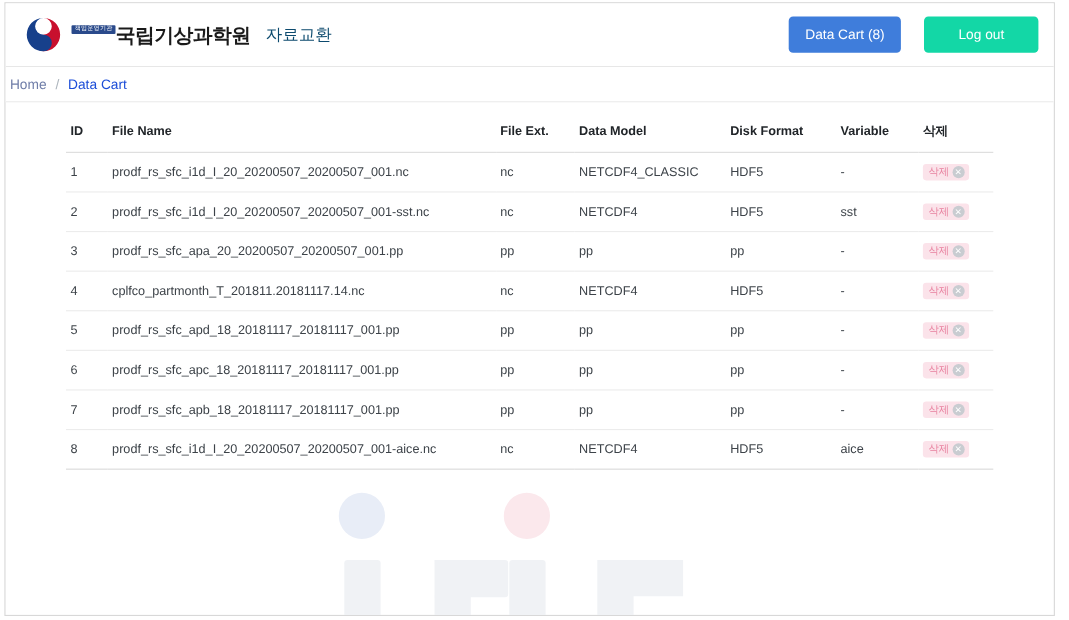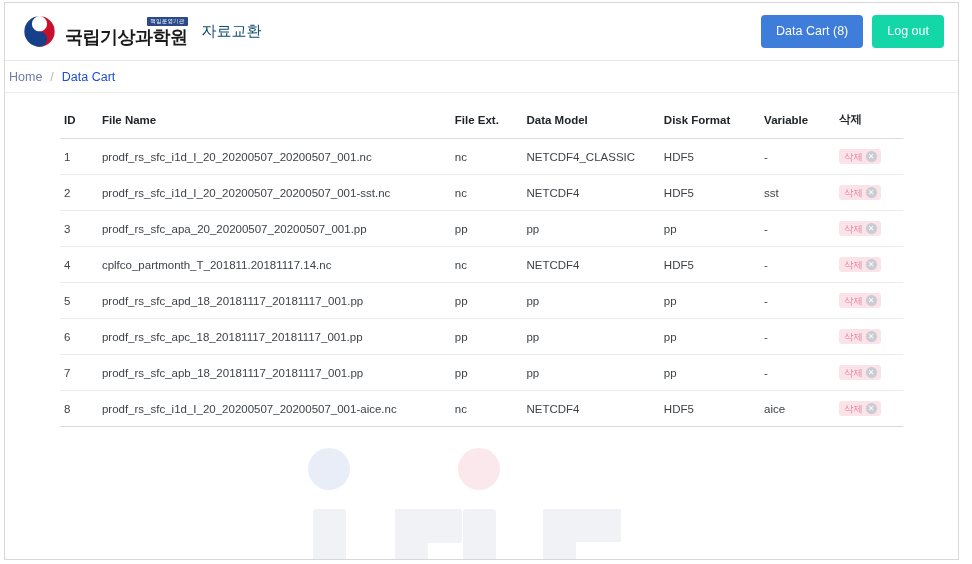--- a/index.html
+++ b/index.html
@@ -50,22 +50,22 @@
     text-decoration: none;
   }
   .taegeuk {
     width: 33px;
     height: 33px;
     flex: 0 0 33px;
     display: block;
   }
   .brand-text-wrap {
     display: flex;
-    flex-direction: column;
-    align-items: flex-end;
+    flex-direction: row;
+    align-items: flex-start;
     line-height: 1;
   }
   .brand-badge {
     display: inline-block;
     background: #2a4a8b;
     color: #ffffff;
     font-size: 5.5px;
     letter-spacing: 0.2px;
     padding: 1.5px 3px 1.5px 3px;
     border-radius: 1px;
@@ -91,39 +91,39 @@
   .app-subtitle {
     font-size: 15px;
     color: #0c4a6e;
     margin-left: 14px;
     white-space: nowrap;
   }
   .topbar-actions {
     margin-left: auto;
     display: flex;
     align-items: center;
-    gap: 9px;
+    gap: 21px;
   }
   .btn {
     border: none;
     border-radius: 4px;
     color: #ffffff;
     font-size: 12.5px;
     font-family: inherit;
     cursor: pointer;
     line-height: 1;
     white-space: nowrap;
   }
   .btn-cart {
     background: #3f7ddb;
     padding: 10px 15px;
   }
   .btn-logout {
     background: #13d7a6;
-    padding: 10px 15px;
+    padding: 10px 31px;
   }
 
   
   .breadcrumb-bar {
     position: relative;
     height: 32px;
     display: flex;
     align-items: center;
     padding: 0 0 0 4px;
     border-bottom: 1px solid #ececec;

